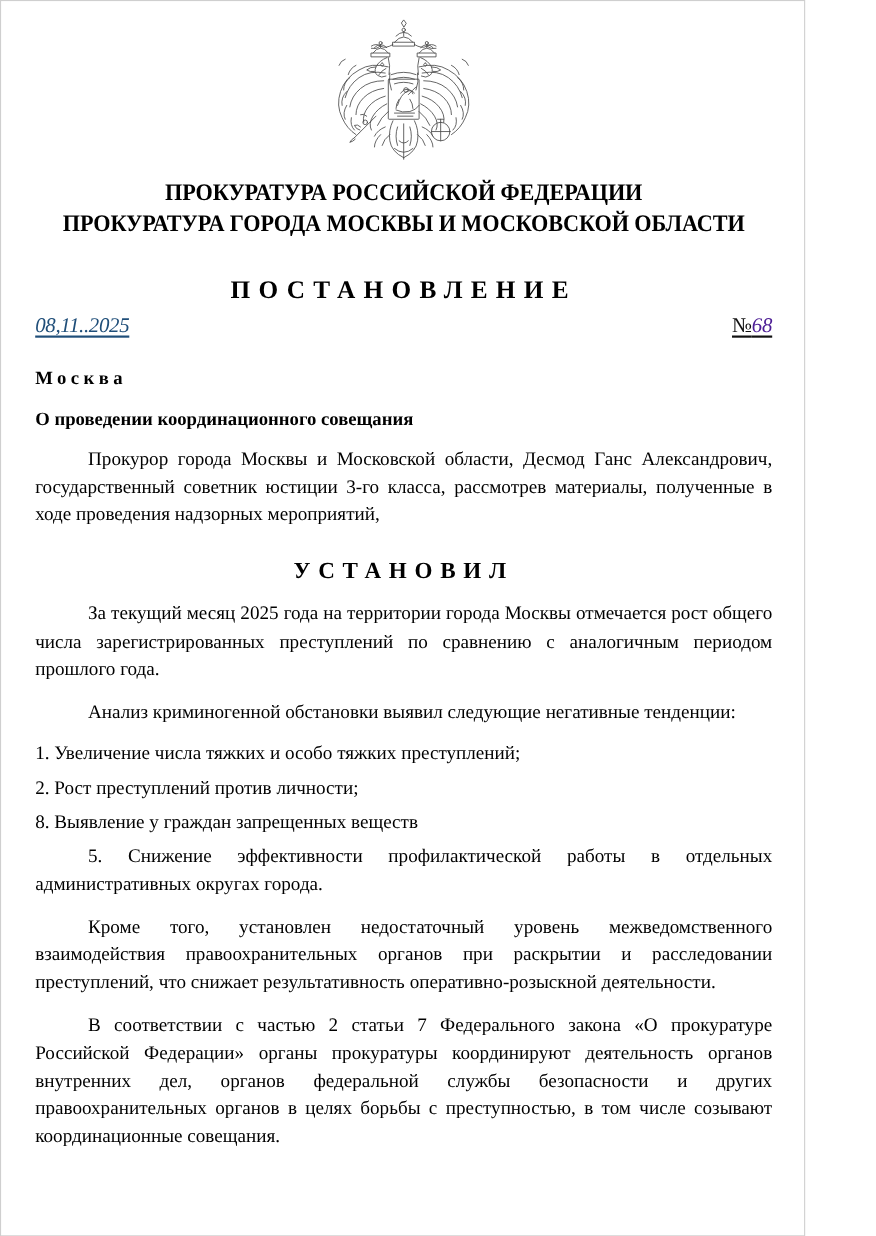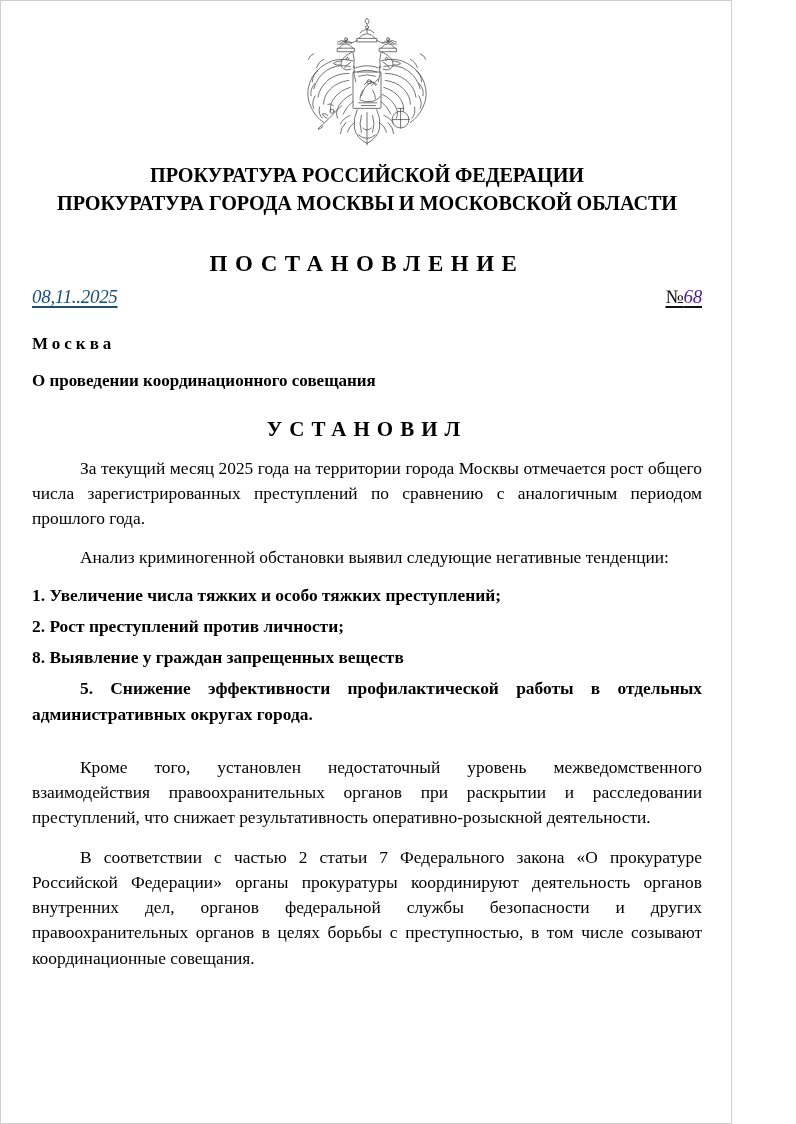--- a/index.html
+++ b/index.html
@@ -125,39 +125,38 @@
     text-align: justify;
     text-justify: inter-word;
     font-size: 17.4px;
     line-height: 1.45;
     text-indent: 48px;
     margin: 0;
     margin-top: 14px;
     hyphens: none;
   }
   .para.tight {
-    margin-top: 28px;
+    margin-top: 13px;
   }
 
   .resolve {
     text-align: center;
     font-weight: bold;
     font-size: 21px;
     letter-spacing: 7px;
     margin-top: 26px;
     margin-bottom: 4px;
   }
 
   
   .num-list {
     list-style: none;
     margin: 0;
     padding: 0;
     margin-top: 12px;
-    font-weight: bold;
   }
   .num-list li {
     font-size: 17.4px;
     line-height: 1.45;
     text-align: justify;
     padding-left: 0;
     margin-top: 6px;
   }
   .num-list li:first-child {
     margin-top: 0;
@@ -302,20 +301,21 @@
       <span class="meta-date">08,11..2025</span>
       <span class="meta-number">
         <span class="num-sign">№</span><span class="num-value">68</span>
       </span>
     </div>
 
     <div class="city">Москва</div>
 
     <div class="subject">О проведении координационного совещания</div>
 
+    <p class="para">Прокурор города Москвы и Московской области, Десмод Ганс Александрович, государственный советник юстиции 3-го класса, рассмотрев материалы, полученные в ходе проведения надзорных мероприятий,</p>
 
     <div class="resolve">УСТАНОВИЛ</div>
 
     <p class="para">За текущий месяц 2025 года на территории города Москвы отмечается рост общего числа зарегистрированных преступлений по сравнению с аналогичным периодом прошлого года.</p>
 
     <p class="para">Анализ криминогенной обстановки выявил следующие негативные тенденции:</p>
 
     <ol class="num-list">
       <li><span class="li-text">1. Увеличение числа тяжких и особо тяжких преступлений;</span></li>
       <li><span class="li-text">2. Рост преступлений против личности;</span></li>

